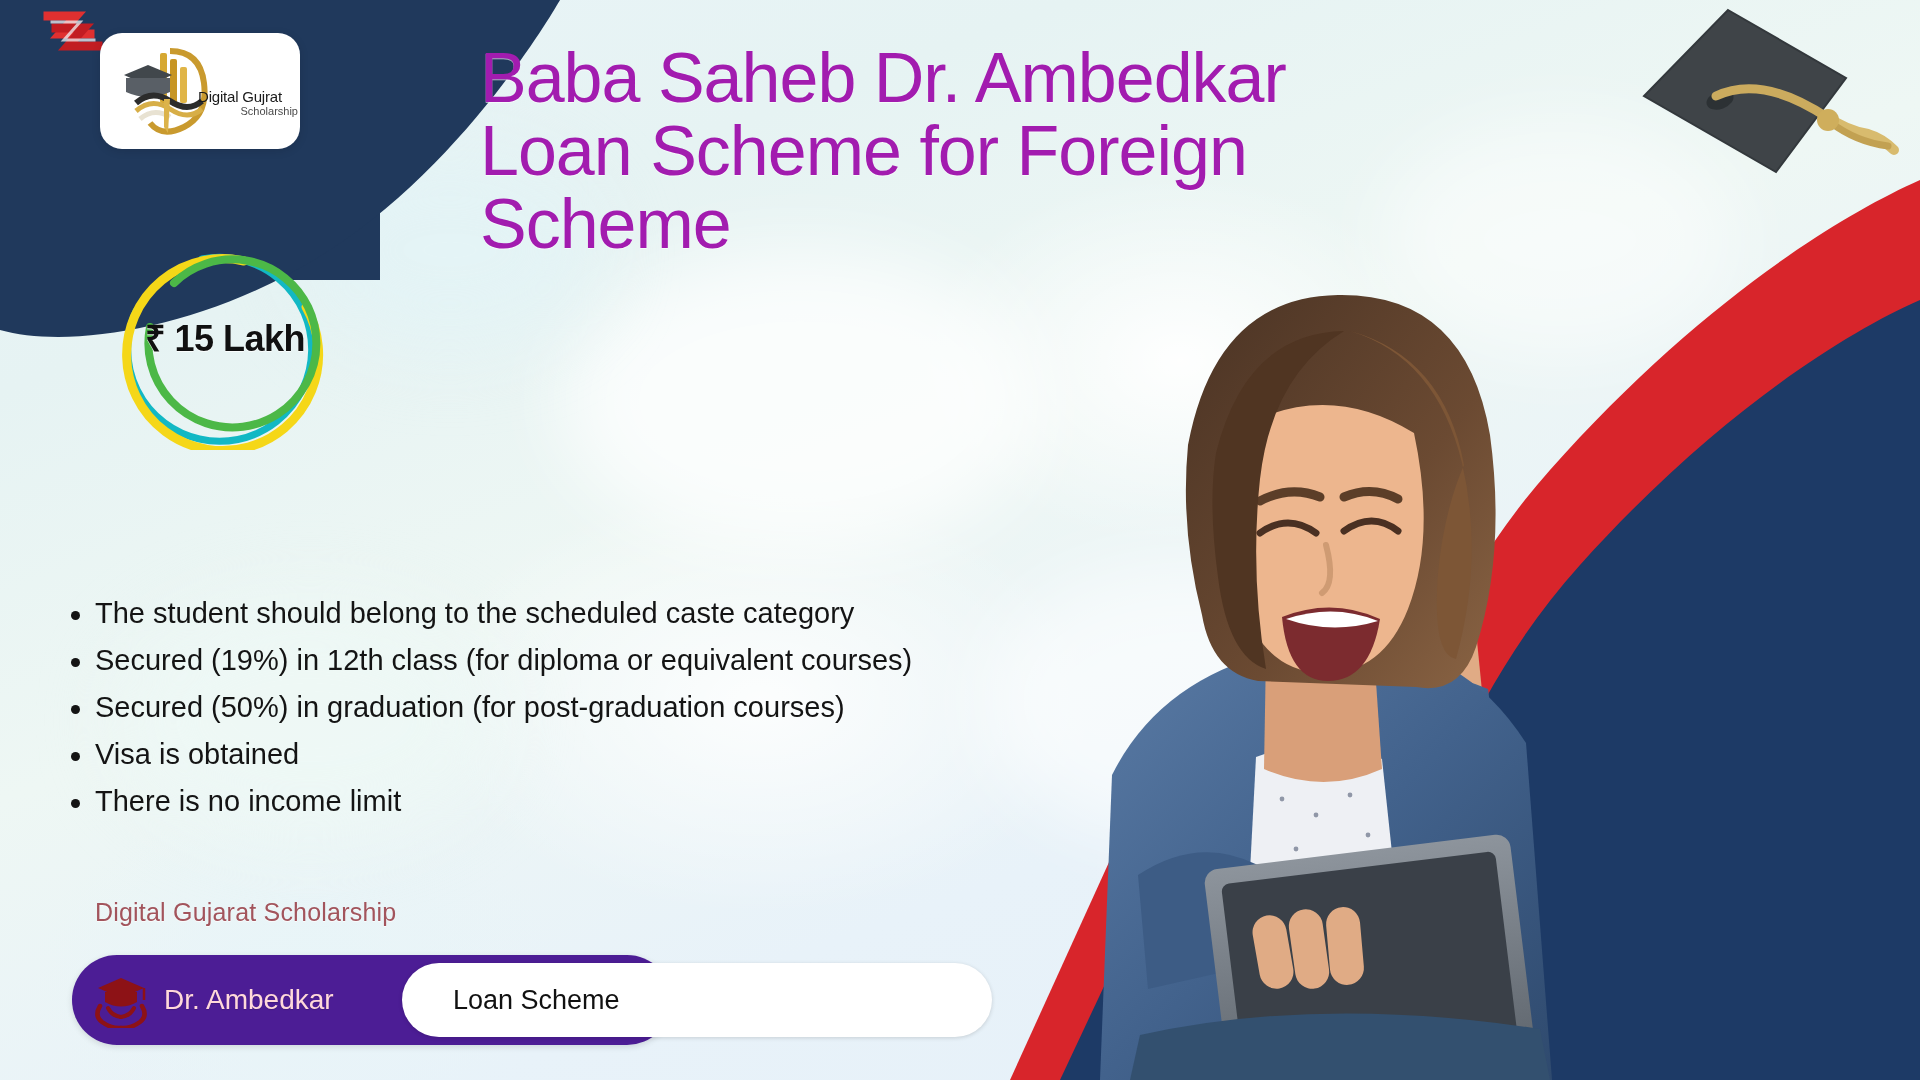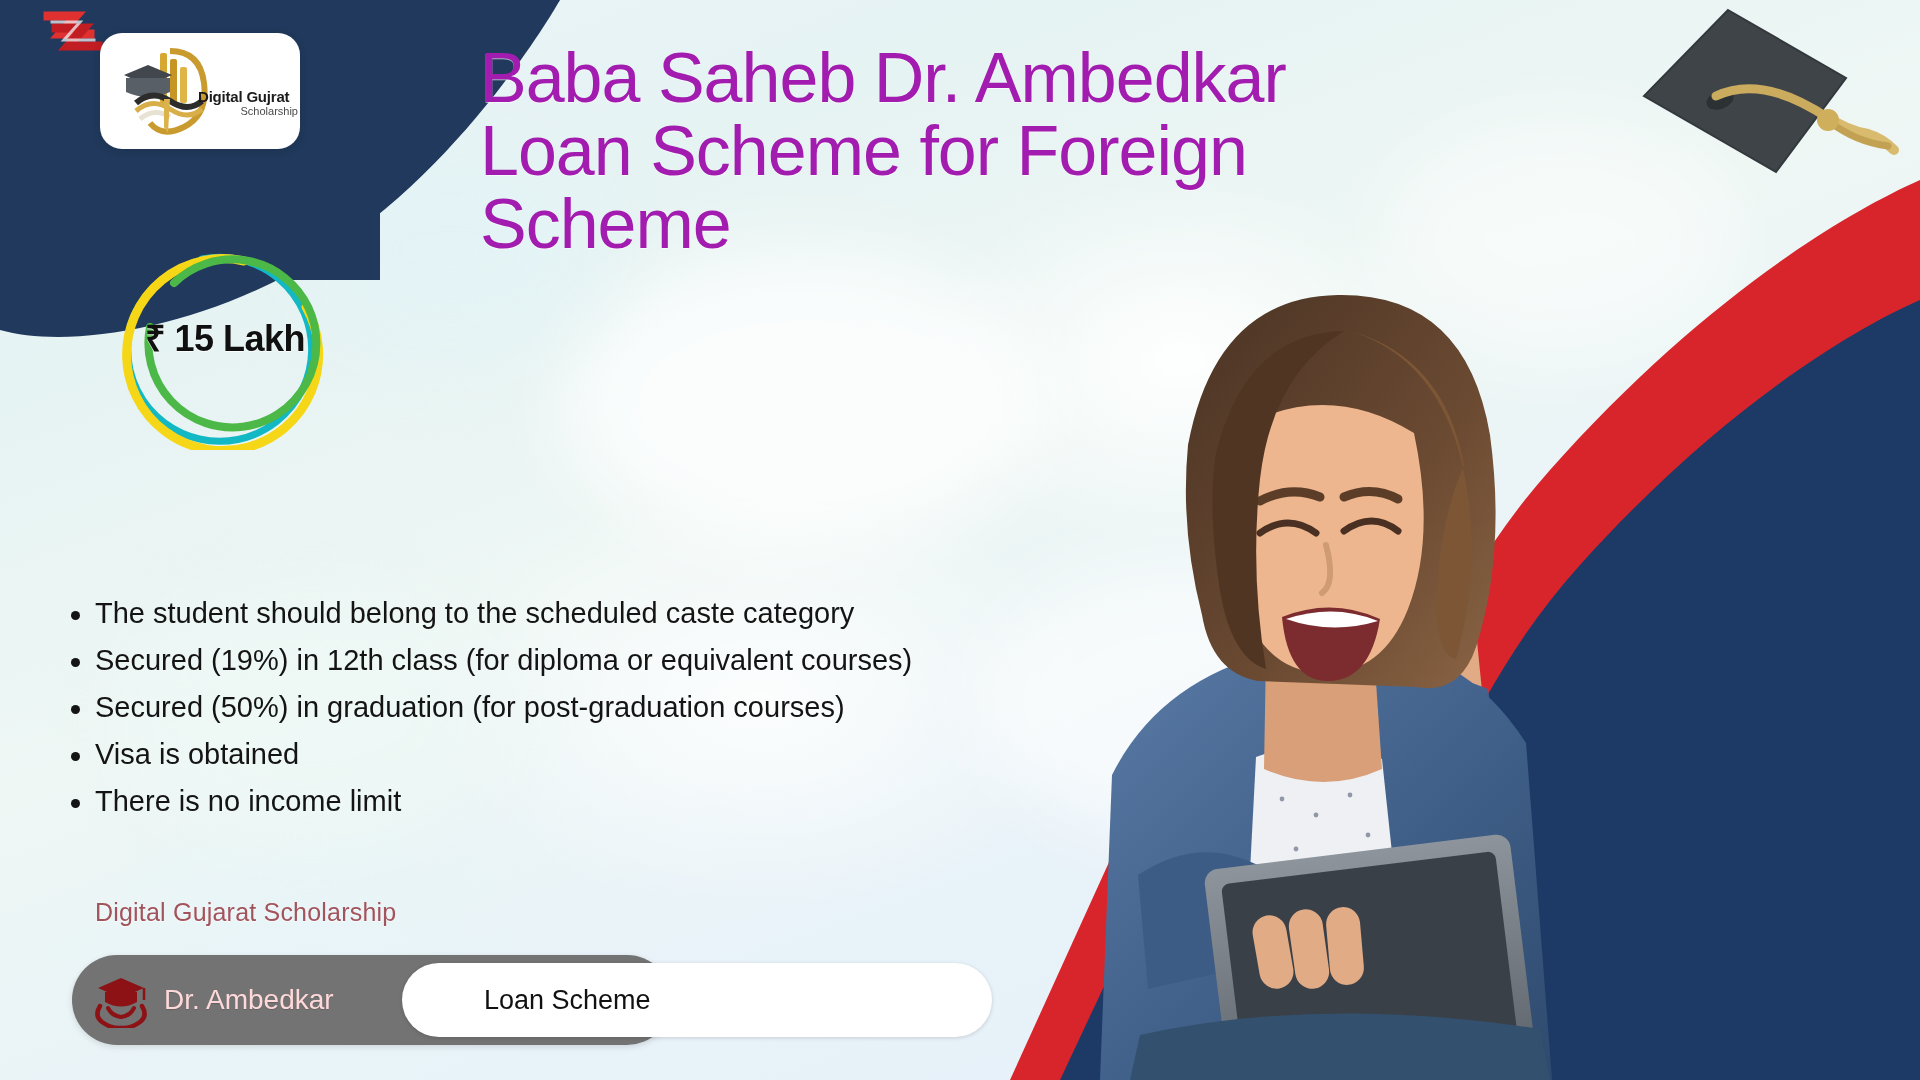--- a/index.html
+++ b/index.html
@@ -36,21 +36,21 @@
 
   
   .logo-card{
     position:absolute;left:100px;top:33px;width:200px;height:116px;
     background:#fff;border-radius:22px;
     box-shadow:0 2px 10px rgba(0,0,0,.12);
     display:flex;align-items:center;justify-content:flex-start;padding:0;
   }
   .logo-mark{position:absolute;left:14px;top:8px;width:108px;height:100px;}
   .logo-text{position:absolute;left:98px;top:56px;width:100px;text-align:left;line-height:1;}
-  .logo-text .l1{font-size:15px;font-weight:bold;color:#1b1b1b;letter-spacing:-.2px;display:block;}
+  .logo-text .l1{font-size:15px;font-weight:normal;color:#1b1b1b;letter-spacing:-.2px;display:block;}
   .logo-text .l2{font-size:11px;color:#4a4a4a;display:block;margin-top:2px;margin-left:22px;text-align:right;}
 
   
   .title{
     position:absolute;left:480px;top:42px;width:1000px;
     font-size:70px;line-height:1.04;font-weight:normal;
     color:#a21caf;letter-spacing:-1px;
     text-shadow:0 1px 0 rgba(255,255,255,.6);
   }
   .title .tl{display:block;white-space:nowrap;}
@@ -78,37 +78,37 @@
 
   
   .caption{
     position:absolute;left:95px;top:898px;
     font-size:25px;color:#a2545c;letter-spacing:.2px;
     text-shadow:0 1px 0 rgba(255,255,255,.7);
     text-align:right;
   }
   .badge{
     position:absolute;left:72px;top:955px;width:600px;height:90px;
-    background:#737373;border-radius:45px;
+    background:#4c1d95;border-radius:45px;
     display:flex;align-items:center;
     box-shadow:0 2px 6px rgba(0,0,0,.12);
   }
   .badge-icon{width:62px;height:56px;margin-left:18px;flex:0 0 auto;}
   .badge-label{
     color:#ffd9da;font-size:28px;margin-left:12px;white-space:nowrap;
     text-shadow:0 1px 1px rgba(0,0,0,.15);
   }
   .badge-pill{
     position:absolute;left:330px;top:8px;width:590px;height:74px;
     background:#ffffff;border-radius:37px;
     display:flex;align-items:center;justify-content:flex-start;
     box-shadow:0 1px 4px rgba(0,0,0,.15);
   }
   .badge-pill span{
-    color:#111;font-size:27px;margin-left:82px;white-space:nowrap;
+    color:#111;font-size:27px;margin-left:51px;white-space:nowrap;
   }
 
   
   .red-swoosh{position:absolute;right:0;top:180px;width:560px;height:700px;}
   .navy-swoosh{position:absolute;right:0;top:300px;width:520px;height:620px;}
   .bottom-navy{position:absolute;left:0;bottom:0;width:1920px;height:330px;}
 
   
   .gradcap{position:absolute;left:1608px;top:4px;width:300px;height:230px;}
 

